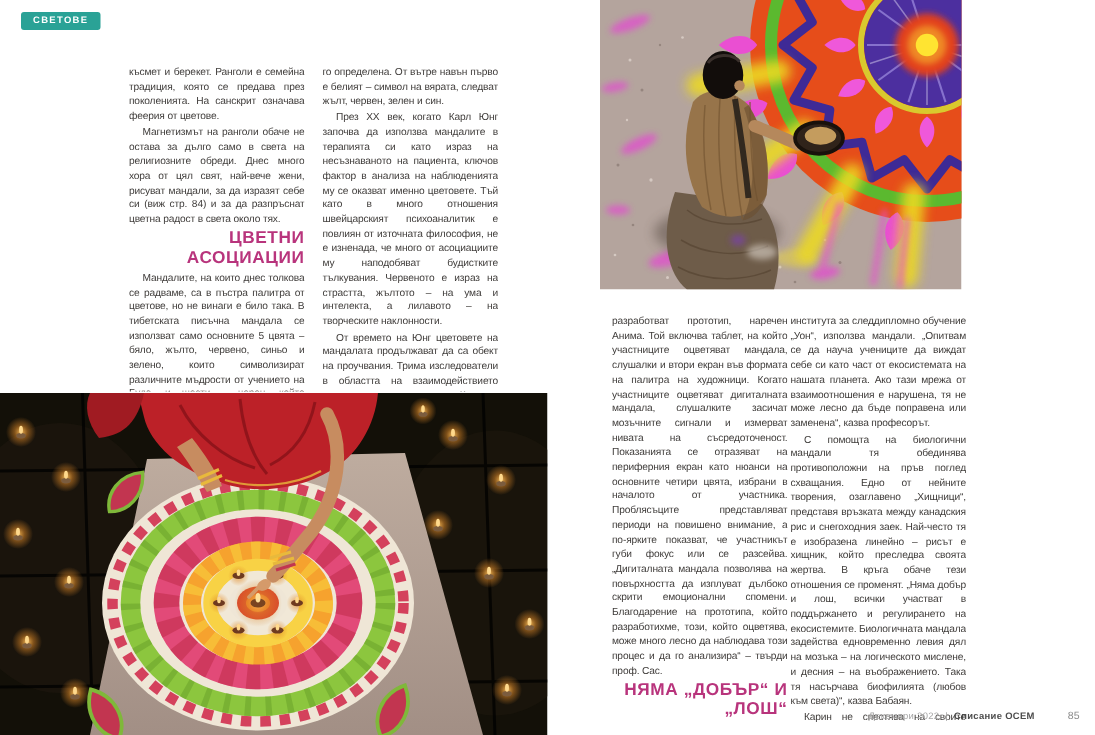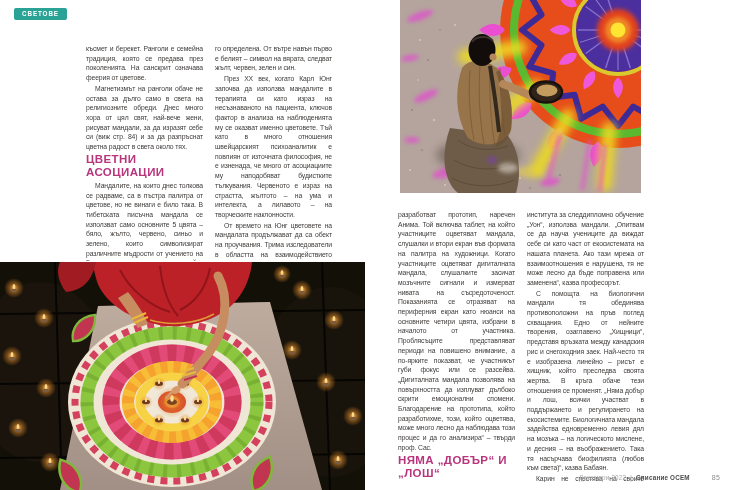--- a/index.html
+++ b/index.html
@@ -14,24 +14,24 @@
   }
   .col{
     position:absolute;width:117px;color:#3f3c3a;font-size:6.8px;line-height:9.7px;
     letter-spacing:-.1px;text-align:justify;overflow:hidden;
   }
   .col p{margin:0;}
   .col p.ind{text-indent:9px;}
   .col p + p{margin-top:1px;}
   #col1{left:86px;top:44px;height:217px;}
   #col2{left:215px;top:44px;height:217px;}
-  #col3{left:398px;top:210px;height:272px;}
+  #col3{left:408px;top:210px;height:272px;}
   #col4{left:527px;top:210px;height:272px;}
   .mag-heading{
-    color:#b8347c;font-size:11.5px;font-weight:bold;text-align:left;
+    color:#b8347c;font-size:11.5px;font-weight:bold;text-align:right;
     line-height:1.18;letter-spacing:.4px;margin:9px 0 6px;text-indent:0 !important;
   }
   .photo{position:absolute;display:block;}
   #photo-left{left:0;top:262px;}
   #photo-right{left:400px;top:0;}
   .footer{
     position:absolute;right:10px;bottom:9px;font-size:6.3px;color:#a6a6a6;
     display:flex;align-items:baseline;gap:4px;letter-spacing:.2px;
   }
   .footer .mag{color:#4c4c4c;font-weight:bold;}

